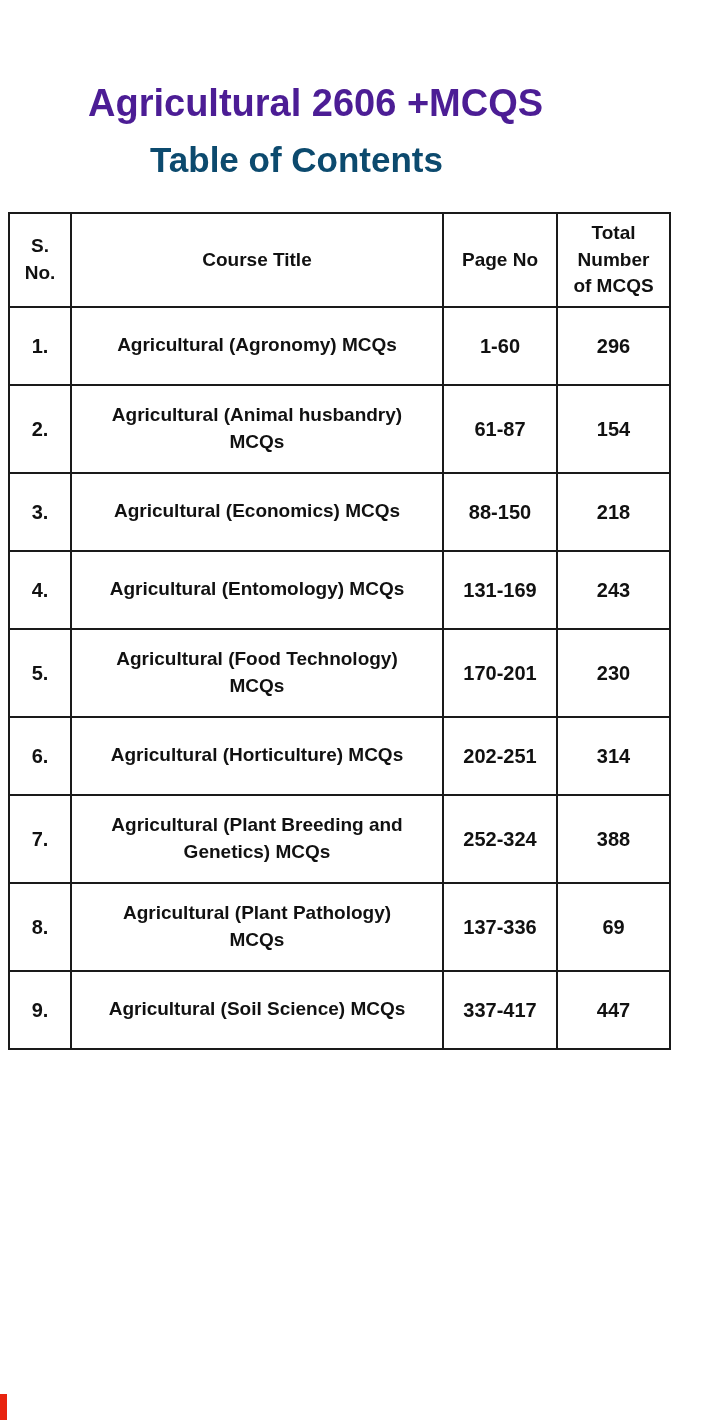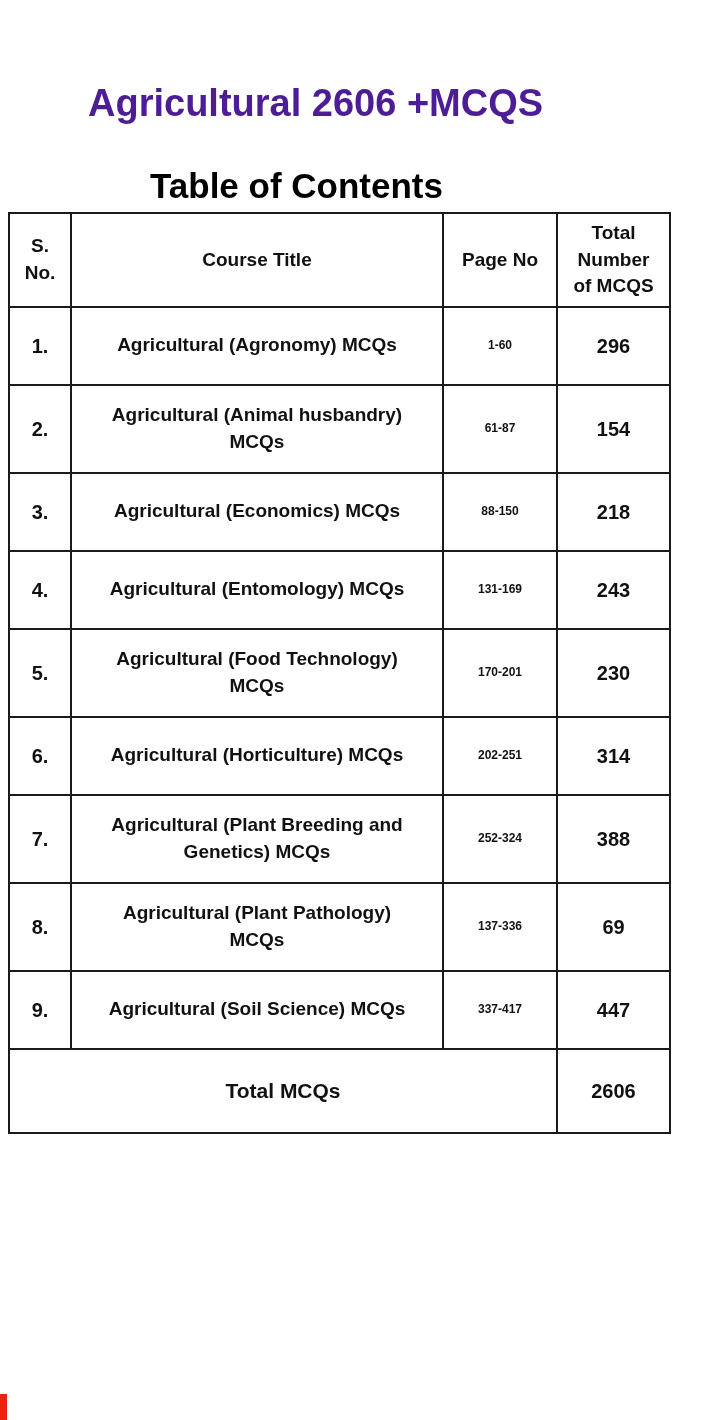--- a/index.html
+++ b/index.html
@@ -16,24 +16,24 @@
     left: 88px;
     top: 82px;
     font-size: 38px;
     font-weight: bold;
     letter-spacing: 0px;
     white-space: nowrap;
   }
   .doc-subtitle {
     position: absolute;
     left: 150px;
-    top: 166px;
+    top: 140px;
     font-size: 35px;
     font-weight: bold;
-    color: #000000;
+    color: #0c4a6e;
     white-space: nowrap;
   }
   table.toc-table {
     position: absolute;
     left: 8px;
     top: 212px;
     width: 661px;
     border-collapse: collapse;
     table-layout: fixed;
   }
@@ -46,21 +46,21 @@
     white-space: pre-line;
     line-height: 1.4;
   }
   .toc-table th { font-size: 19px; }
   tr.header-row   { height: 88px; }
   tr.data-row     { height: 78px; }
   tr.data-row.tall{ height: 88px; }
   tr.footer-row   { height: 84px; }
   td.sno   { font-size: 20px; }
   td.title { font-size: 19px; margin-left: 24px; }
-  td.page  { font-size: 12px; }
+  td.page  { font-size: 20px; }
   td.total { font-size: 20px; }
   td.footer-label { font-size: 21px; }
   td.footer-value { font-size: 20px; }
   .red-marker {
     position: absolute;
     left: 0;
     top: 1394px;
     width: 7px;
     height: 26px;
   }
@@ -139,20 +139,16 @@
 MCQs</td>
       <td class="page">137-336</td>
       <td class="total">69</td>
     </tr>
     <tr class="data-row">
       <td class="sno">9.</td>
       <td class="title">Agricultural (Soil Science) MCQs</td>
       <td class="page">337-417</td>
       <td class="total">447</td>
     </tr>
-    <tr class="footer-row">
-      <td class="footer-label" colspan="3">Total MCQs</td>
-      <td class="footer-value">2606</td>
-    </tr>
   </tbody>
 </table>
 
 <div class="red-marker" style="background: rgb(232, 36, 15);"></div>
 
 </body></html>

